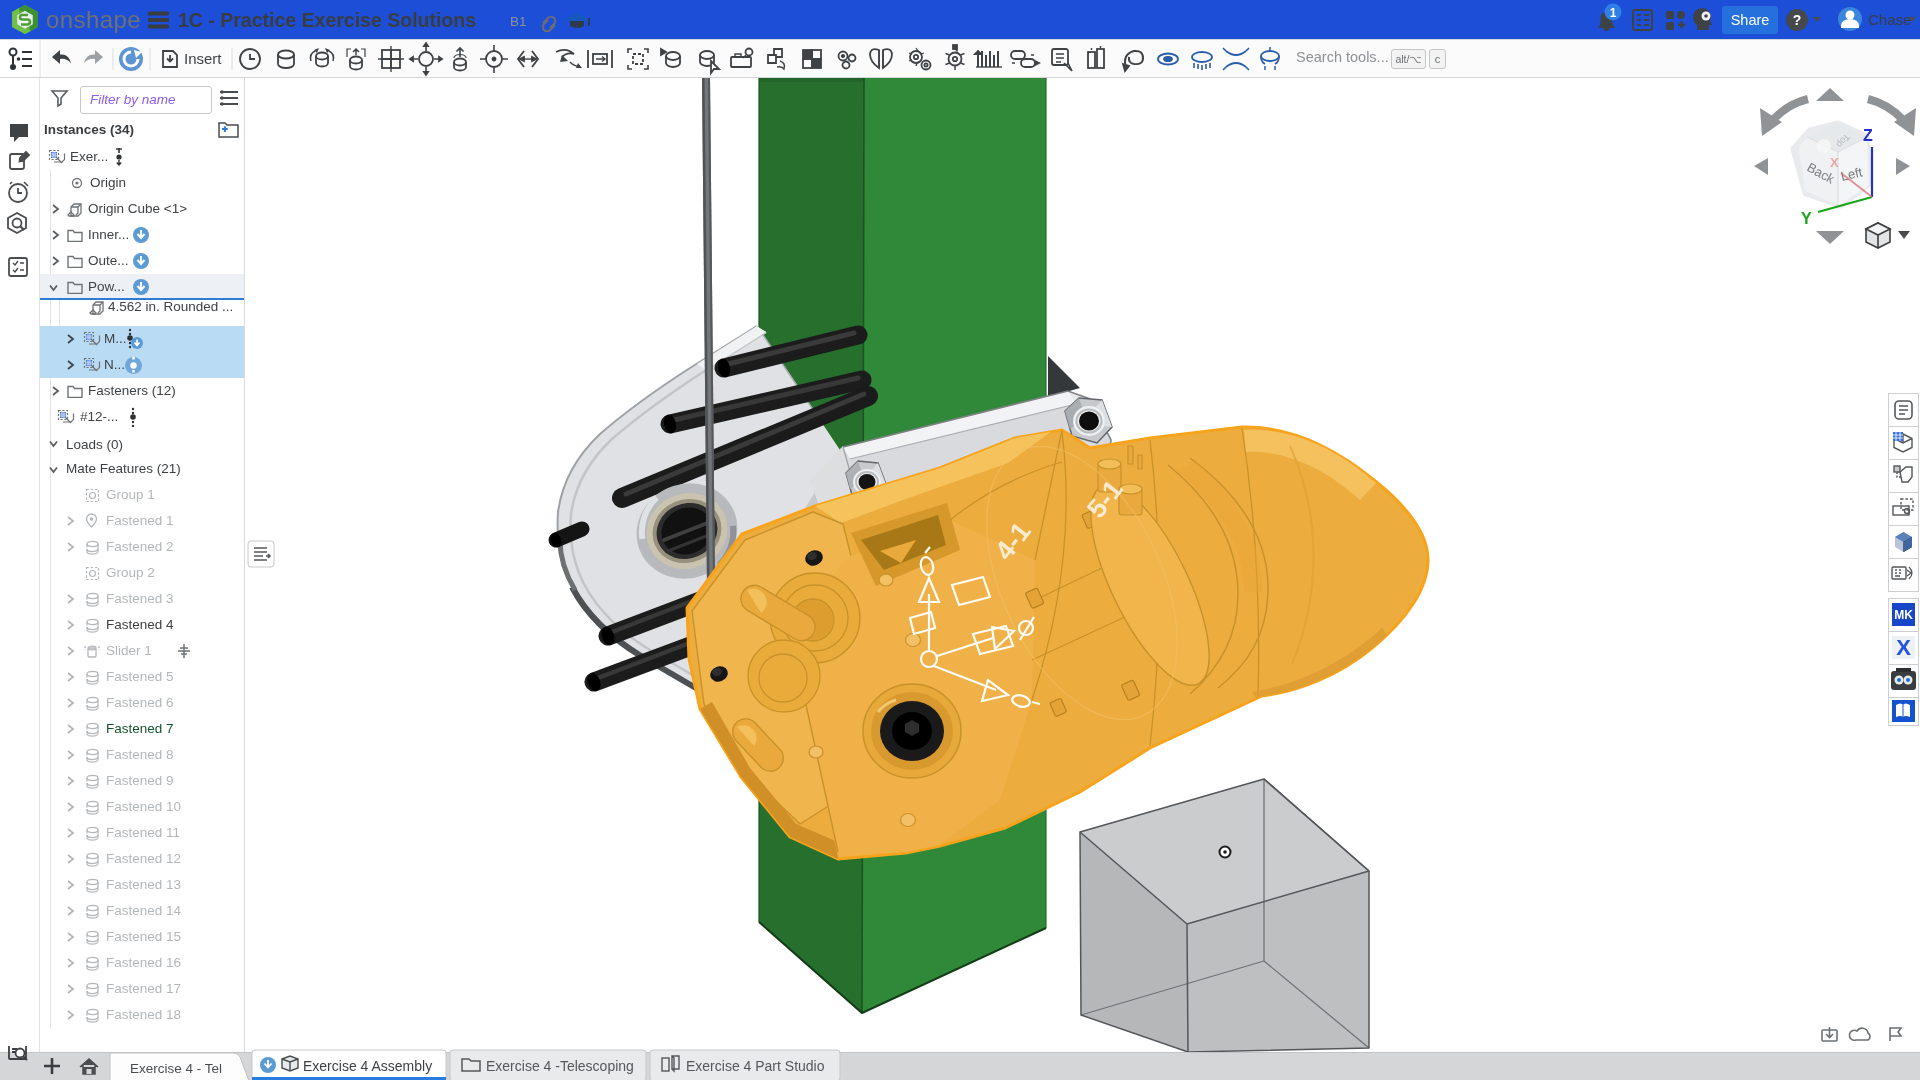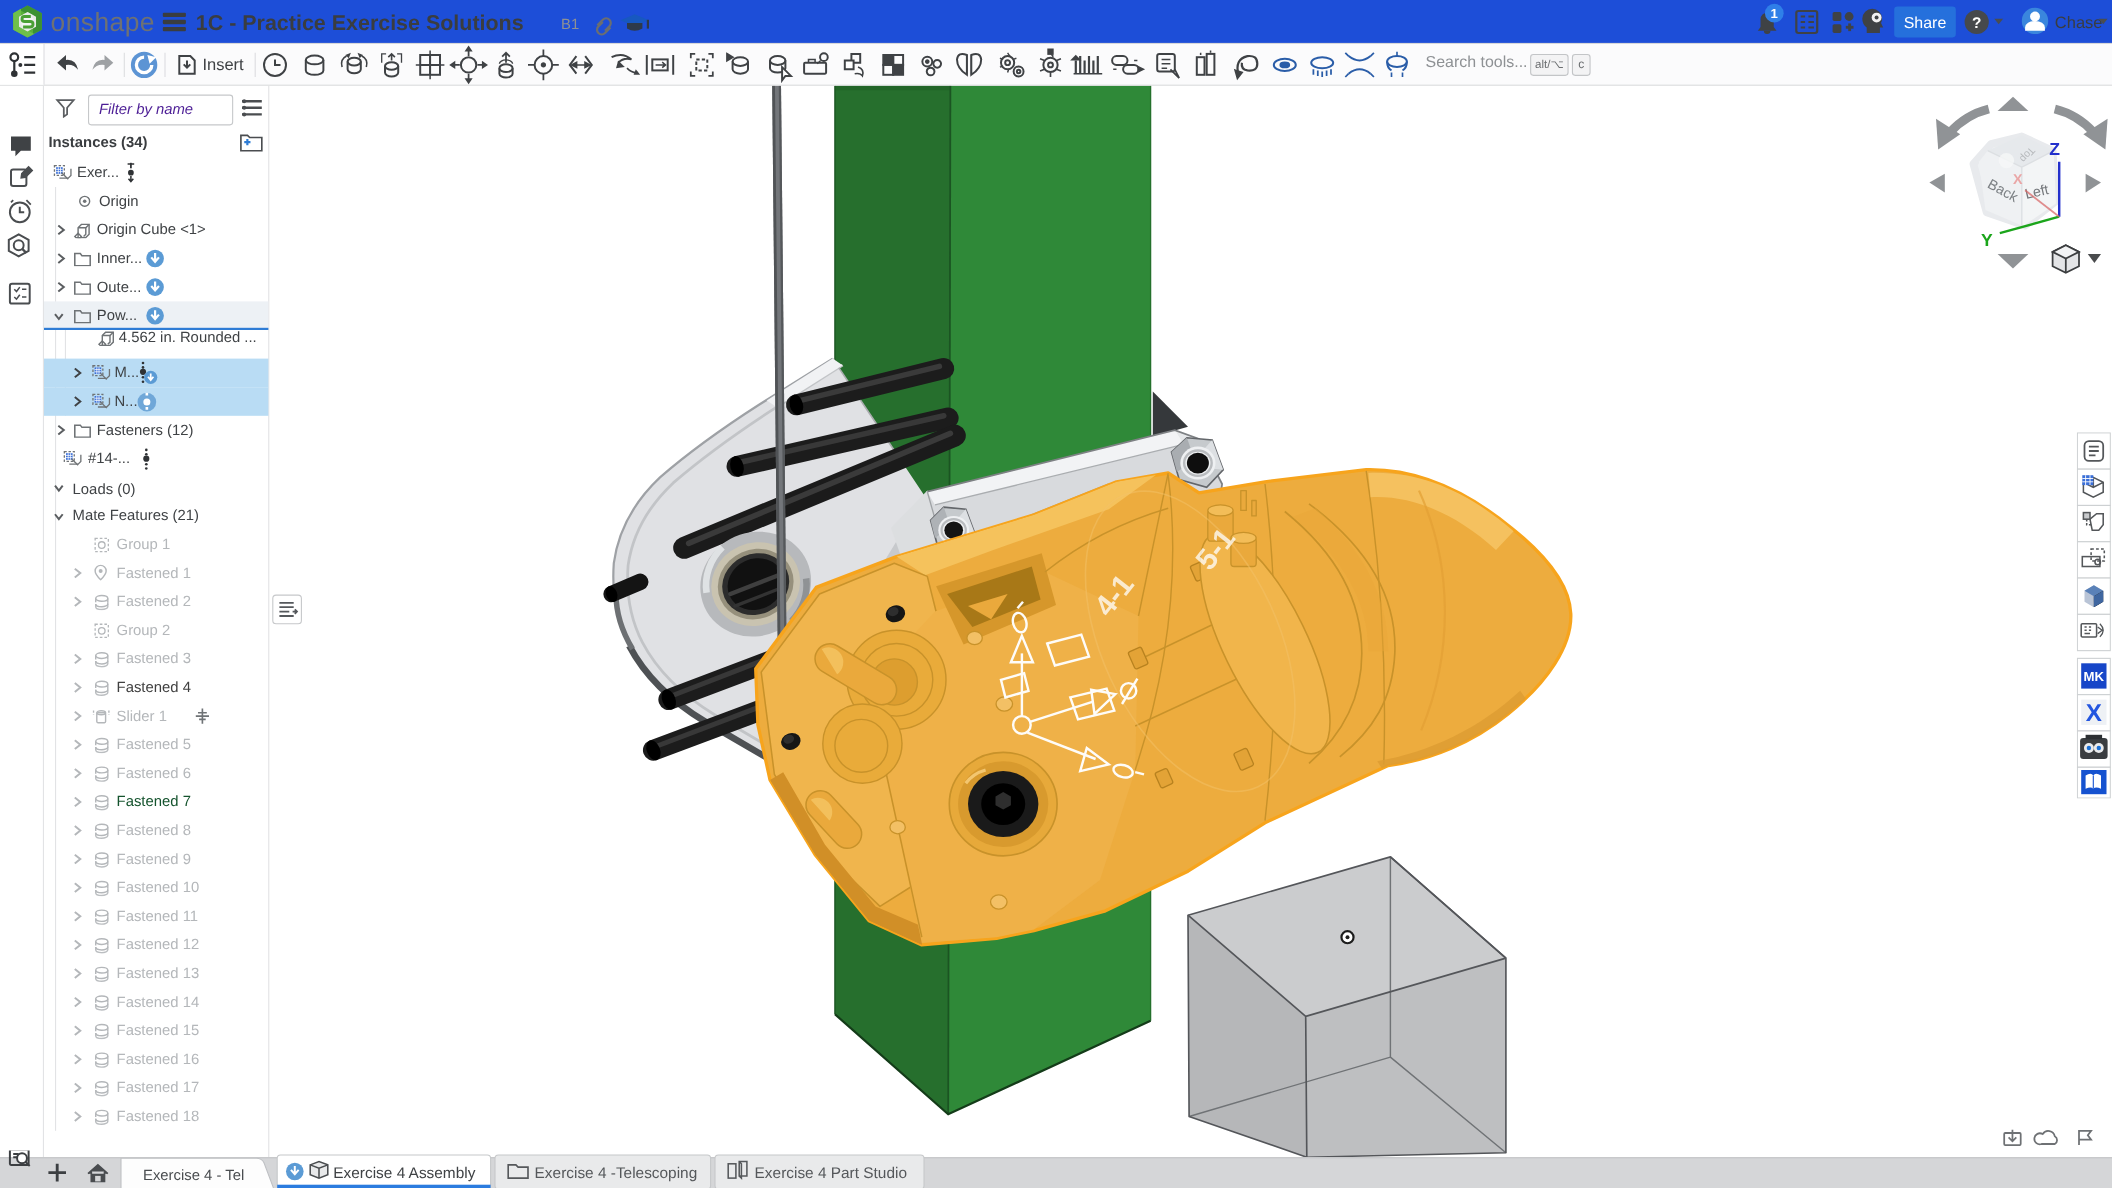--- a/index.html
+++ b/index.html
@@ -301,21 +301,21 @@
   <g transform="translate(0,138)">
     <rect x="9" y="42" width="18" height="18" rx="2"></rect>
     <path d="M13 47 l2 2 3 -4 M20 47 h4 M13 54 l2 2 3 -4 M20 54 h4" stroke-width="1.4"></path>
   </g>
 </svg>
 </div>
 <div id="treepanel">
 <svg class="abs" style="left:10px;top:10px" width="20" height="20" viewBox="0 0 20 20">
       <path d="M2 3 h15 l-6 7 v6 l-3 2 v-8 Z" stroke="#5b5e61" stroke-width="1.6" fill="none"></path>
     </svg>
-<div class="abs" style="left:40px;top:8px;width:132px;height:28px;border:1px solid #c6c8ca;border-radius:3px;font-size:13.5px;font-style:italic;color:#4c1d95;line-height:26px;padding-left:9px;">Filter by name</div>
+<div class="abs" style="left:40px;top:8px;width:132px;height:28px;border:1px solid #c6c8ca;border-radius:3px;font-size:13.5px;font-style:italic;color:#8b5cf6;line-height:26px;padding-left:9px;">Filter by name</div>
 <svg class="abs" style="left:179px;top:11px" width="20" height="18" viewBox="0 0 20 18">
       <g stroke="#4a4d50" stroke-width="2.2">
         <path d="M1 3 h18 M1 9 h18 M1 15 h18"></path>
       </g>
       <g fill="#4a4d50">
         <circle cx="3" cy="3" r="1.8"></circle>
         <circle cx="3" cy="9" r="1.8"></circle>
         <circle cx="3" cy="15" r="1.8"></circle>
       </g>
     </svg>
@@ -475,21 +475,21 @@
 <div class="row" style="top:326px;">
       <svg width="18" height="16" viewBox="0 0 18 16" style="position:absolute;left:17px;top:5px">
         <g stroke="#6f7376" fill="none" stroke-width="1.2">
           <rect x="1.5" y="1.5" width="9" height="9" stroke-dasharray="2.2 1.6"></rect>
           <path d="M6 13 h8 l2.5 -2.5 v-6"></path>
         </g>
         <rect x="3" y="3" width="6" height="6" fill="#3a6fd8"></rect>
         <path d="M3 5 h6 M3 7 h6 M5 3 v6 M7 3 v6" stroke="#fff" stroke-width="0.7"></path>
         <path d="M8 8 l6 6" stroke="#6f7376" stroke-width="1.2" fill="none"></path>
       </svg>
-      <span style="position:absolute;left:40px;top:5px">#14-...</span>
+      <span style="position:absolute;left:40px;top:5px">#12-...</span>
       <svg width="10" height="20" viewBox="0 0 10 20" style="position:absolute;left:88px;top:3px">
         <g fill="#2f3235">
           <circle cx="5" cy="2" r="1.2"></circle>
           <circle cx="5" cy="6" r="1.2"></circle>
           <circle cx="5" cy="10" r="2.8"></circle>
           <circle cx="5" cy="15" r="1.2"></circle>
           <circle cx="5" cy="19" r="1.2"></circle>
         </g>
       </svg>
     </div>

